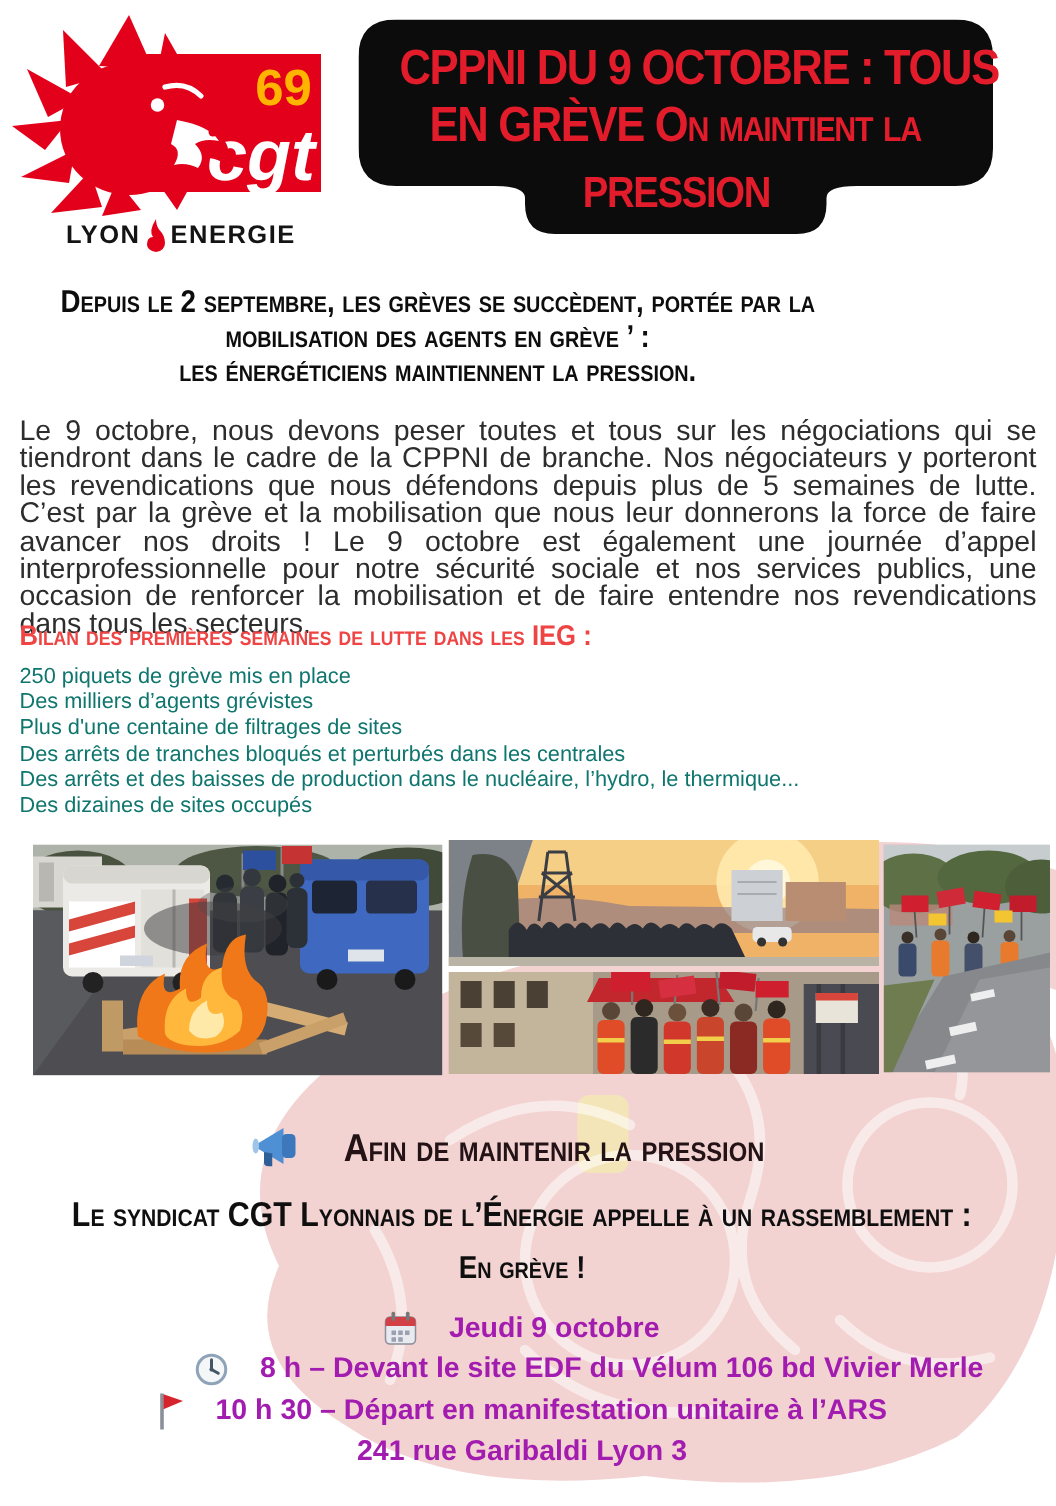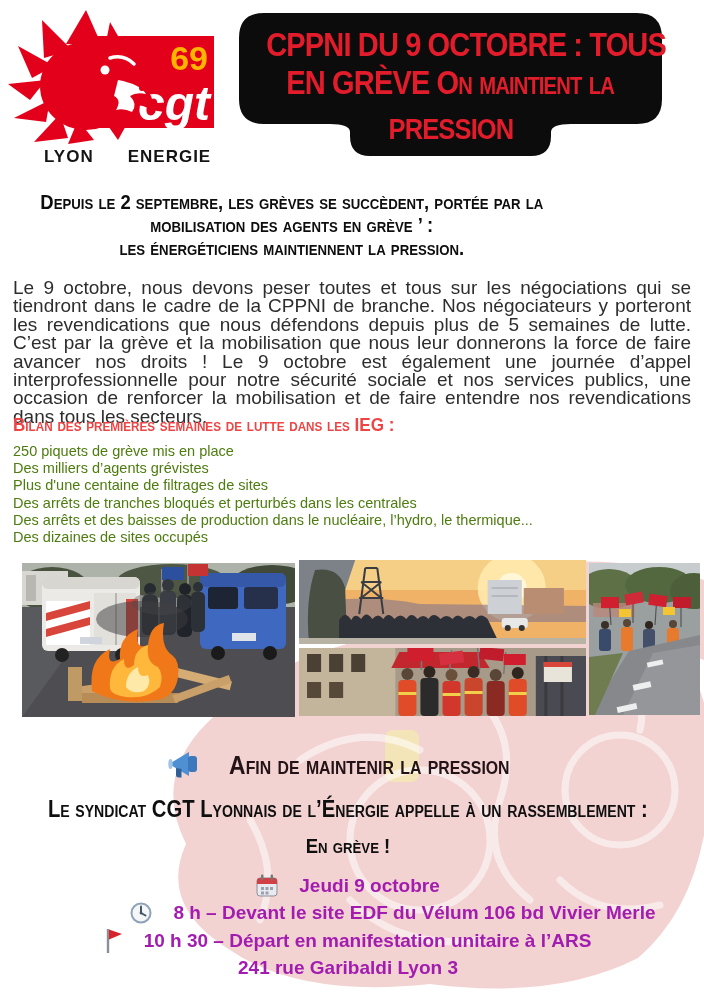--- a/index.html
+++ b/index.html
@@ -7,21 +7,21 @@
     position:relative;width:704px;height:1004px;overflow:hidden;background:#fff;
     font-family:"Liberation Sans", sans-serif;color:#111;
   }
   .layer{position:absolute;}
   
   .watermark{left:0;top:0;width:704px;height:1004px;z-index:0;}
   
   .logo{left:6px;top:8px;width:210px;height:168px;z-index:2;}
   .logo svg{display:block;}
   .logo-caption{
-    position:absolute;left:38px;top:138px;width:166px;display:flex;align-items:center;gap:17px;
+    position:absolute;left:38px;top:138px;width:166px;display:flex;align-items:center;gap:3px;
     font-weight:bold;font-size:17px;letter-spacing:1px;color:#141414;
   }
   
   .banner{left:239px;top:13px;width:423px;height:146px;z-index:2;}
   .banner-shape{position:absolute;left:0;top:0;}
   .banner-line{
     position:absolute;left:0;width:100%;text-align:center;color:#e31c2b;
     font-weight:bold;line-height:1;text-decoration:underline;
   }
   .banner-line .sq{letter-spacing:-1px;}
@@ -34,21 +34,21 @@
   .sqL{display:inline-block;transform:scaleX(0.9);transform-origin:left center;white-space:nowrap;}
   
   .headline{left:0;top:190px;width:583px;text-align:center;z-index:2;
     font-weight:bold;font-size:21px;line-height:23px;color:#0d0d0d;}
   
   .intro{left:13px;top:279px;width:678px;z-index:2;text-align:justify;
     font-size:19px;line-height:18.4px;color:#2d2d2d;margin:0;}
   
   .bilan{left:13px;top:412px;width:680px;z-index:2;}
   .bilan-title{font-weight:bold;font-size:19px;line-height:26px;color:#ef4444;margin-bottom:5px;}
-  .bilan-item{font-size:14.5px;line-height:17.2px;color:#4d7c0f;}
+  .bilan-item{font-size:14.5px;line-height:17.2px;color:#0f766e;}
   
   .photo{z-index:3;overflow:hidden;}
   .photo svg{display:block;width:100%;height:100%;}
   .ph1{left:22px;top:563px;width:273px;height:154px;}
   .ph2{left:299px;top:560px;width:287px;height:84px;}
   .ph3{left:299px;top:648px;width:287px;height:68px;}
   .ph4{left:589px;top:563px;width:111px;height:152px;}
   
   .cta-row{left:0;width:696px;text-align:center;z-index:4;}
   .cta-title{top:750px;font-weight:bold;font-size:26px;color:#231316;}

